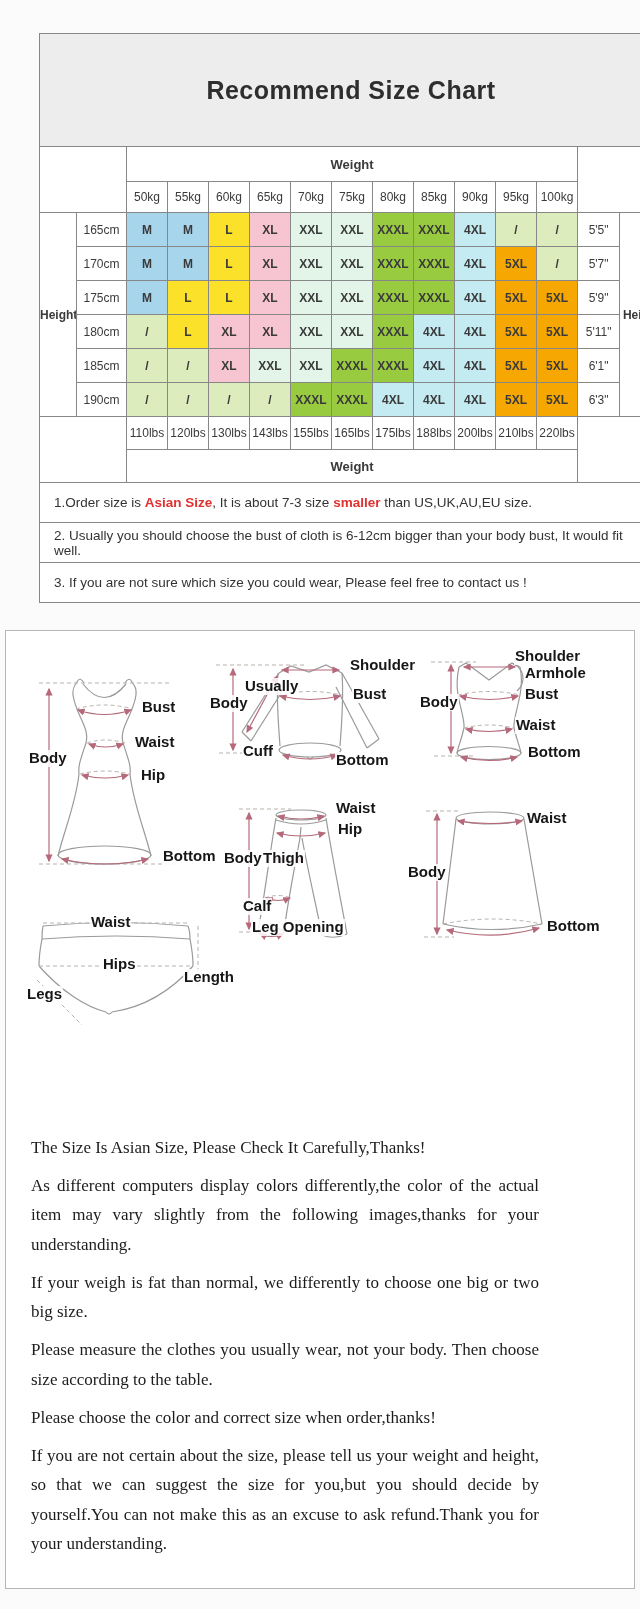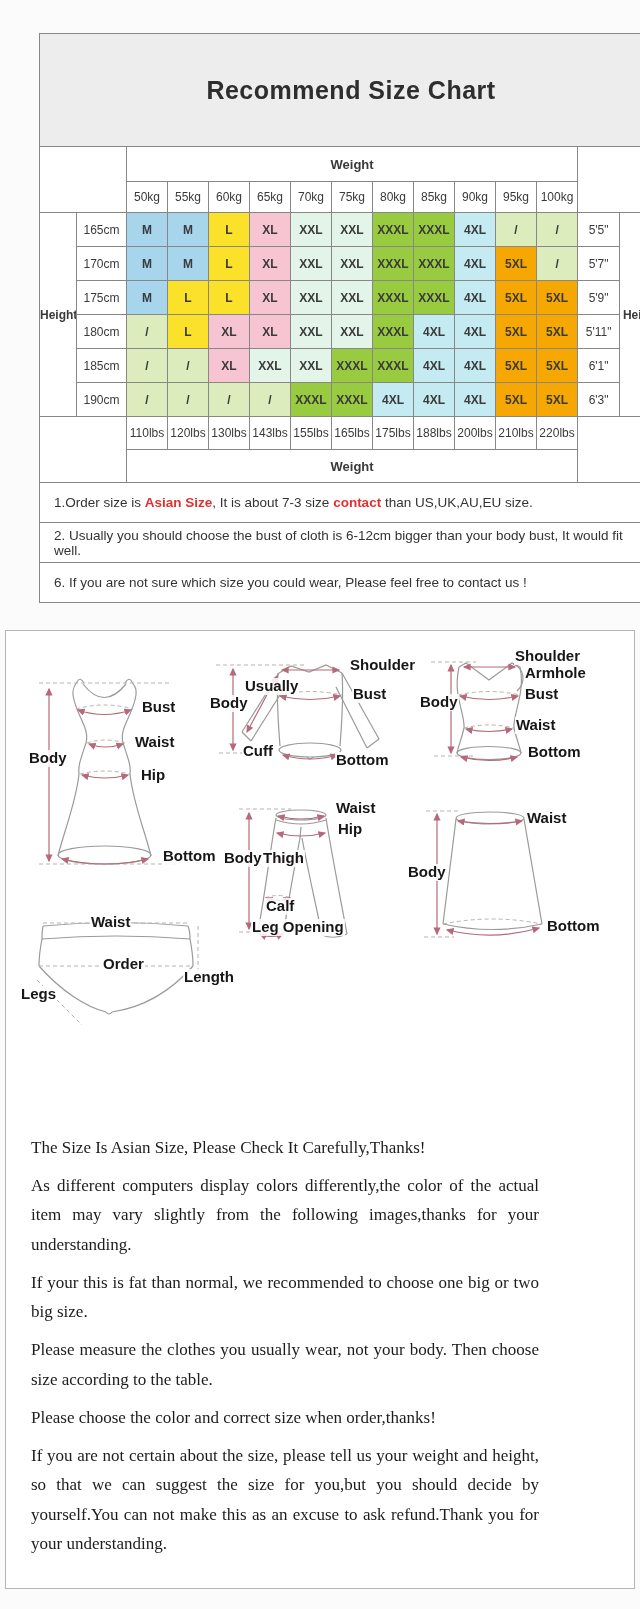--- a/index.html
+++ b/index.html
@@ -196,28 +196,28 @@
       <td colspan="2" rowspan="2"></td>
     </tr>
     <tr class="r-wb">
       <td colspan="11">Weight</td>
     </tr>
   </tbody>
     </table>
 
   <div class="note-row">
     <span>
-      <span>1.Order size is </span><span class="red">Asian Size</span><span>, It is about 7-3 size </span><span class="red">contact</span><span> than US,UK,AU,EU size.</span>
+      <span>1.Order size is </span><span class="red">Asian Size</span><span>, It is about 7-3 size </span><span class="red">smaller</span><span> than US,UK,AU,EU size.</span>
     </span>
   </div>
   <div class="note-row">
     <span>2. Usually you should choose the bust of cloth is 6-12cm bigger than your body bust, It would fit well.</span>
   </div>
   <div class="note-row">
-    <span>6. If you are not sure which size you could wear, Please feel free to contact us !</span>
+    <span>3. If you are not sure which size you could wear, Please feel free to contact us !</span>
   </div>
 </div>
 
 <div class="lower-box">
   <div class="diagram-area">
     <svg width="630" height="420" viewBox="0 0 630 420">
       <defs>
         <marker id="ap" orient="auto-start-reverse" markerWidth="7" markerHeight="7" refX="5.5" refY="3">
           <path d="M0,0 L6.5,3 L0,6 z" fill="#b5697a"></path>
         </marker>
@@ -358,34 +358,34 @@
     <span class="dlabel" style="left:518px;top:34px">Armhole</span>
     <span class="dlabel" style="left:413px;top:63px">Body</span>
     <span class="dlabel" style="left:518px;top:55px">Bust</span>
     <span class="dlabel" style="left:509px;top:86px">Waist</span>
     <span class="dlabel" style="left:521px;top:113px">Bottom</span>
 
     <span class="dlabel" style="left:329px;top:169px">Waist</span>
     <span class="dlabel" style="left:331px;top:190px">Hip</span>
     <span class="dlabel" style="left:217px;top:219px">Body</span>
     <span class="dlabel" style="left:256px;top:219px">Thigh</span>
-    <span class="dlabel" style="left:259px;top:267px">Calf</span>
+    <span class="dlabel" style="left:236px;top:267px">Calf</span>
     <span class="dlabel" style="left:245px;top:288px">Leg Opening</span>
 
     <span class="dlabel" style="left:84px;top:283px">Waist</span>
-    <span class="dlabel" style="left:96px;top:325px">Order</span>
-    <span class="dlabel" style="left:14px;top:355px">Legs</span>
+    <span class="dlabel" style="left:96px;top:325px">Hips</span>
+    <span class="dlabel" style="left:20px;top:355px">Legs</span>
     <span class="dlabel" style="left:177px;top:338px">Length</span>
 
     <span class="dlabel" style="left:520px;top:179px">Waist</span>
     <span class="dlabel" style="left:401px;top:233px">Body</span>
     <span class="dlabel" style="left:540px;top:287px">Bottom</span>
   </div>
 
   <div class="bottom-notes">
     <p>The Size Is Asian Size, Please Check It Carefully,Thanks!</p>
     <p>As different computers display colors differently,the color of the actual item may vary slightly from the following images,thanks for your understanding.</p>
-    <p>If your this is fat than normal, we recommended to choose one big or two big size.</p>
+    <p>If your weigh is fat than normal, we differently to choose one big or two big size.</p>
     <p>Please measure the clothes you usually wear, not your body. Then choose size according to the table.</p>
     <p>Please choose the color and correct size when order,thanks!</p>
     <p>If you are not certain about the size, please tell us your weight and height, so that we can suggest the size for you,but you should decide by yourself.You can not make this as an excuse to ask refund.Thank you for your understanding.</p>
   </div>
 </div>
 
 </body></html>

